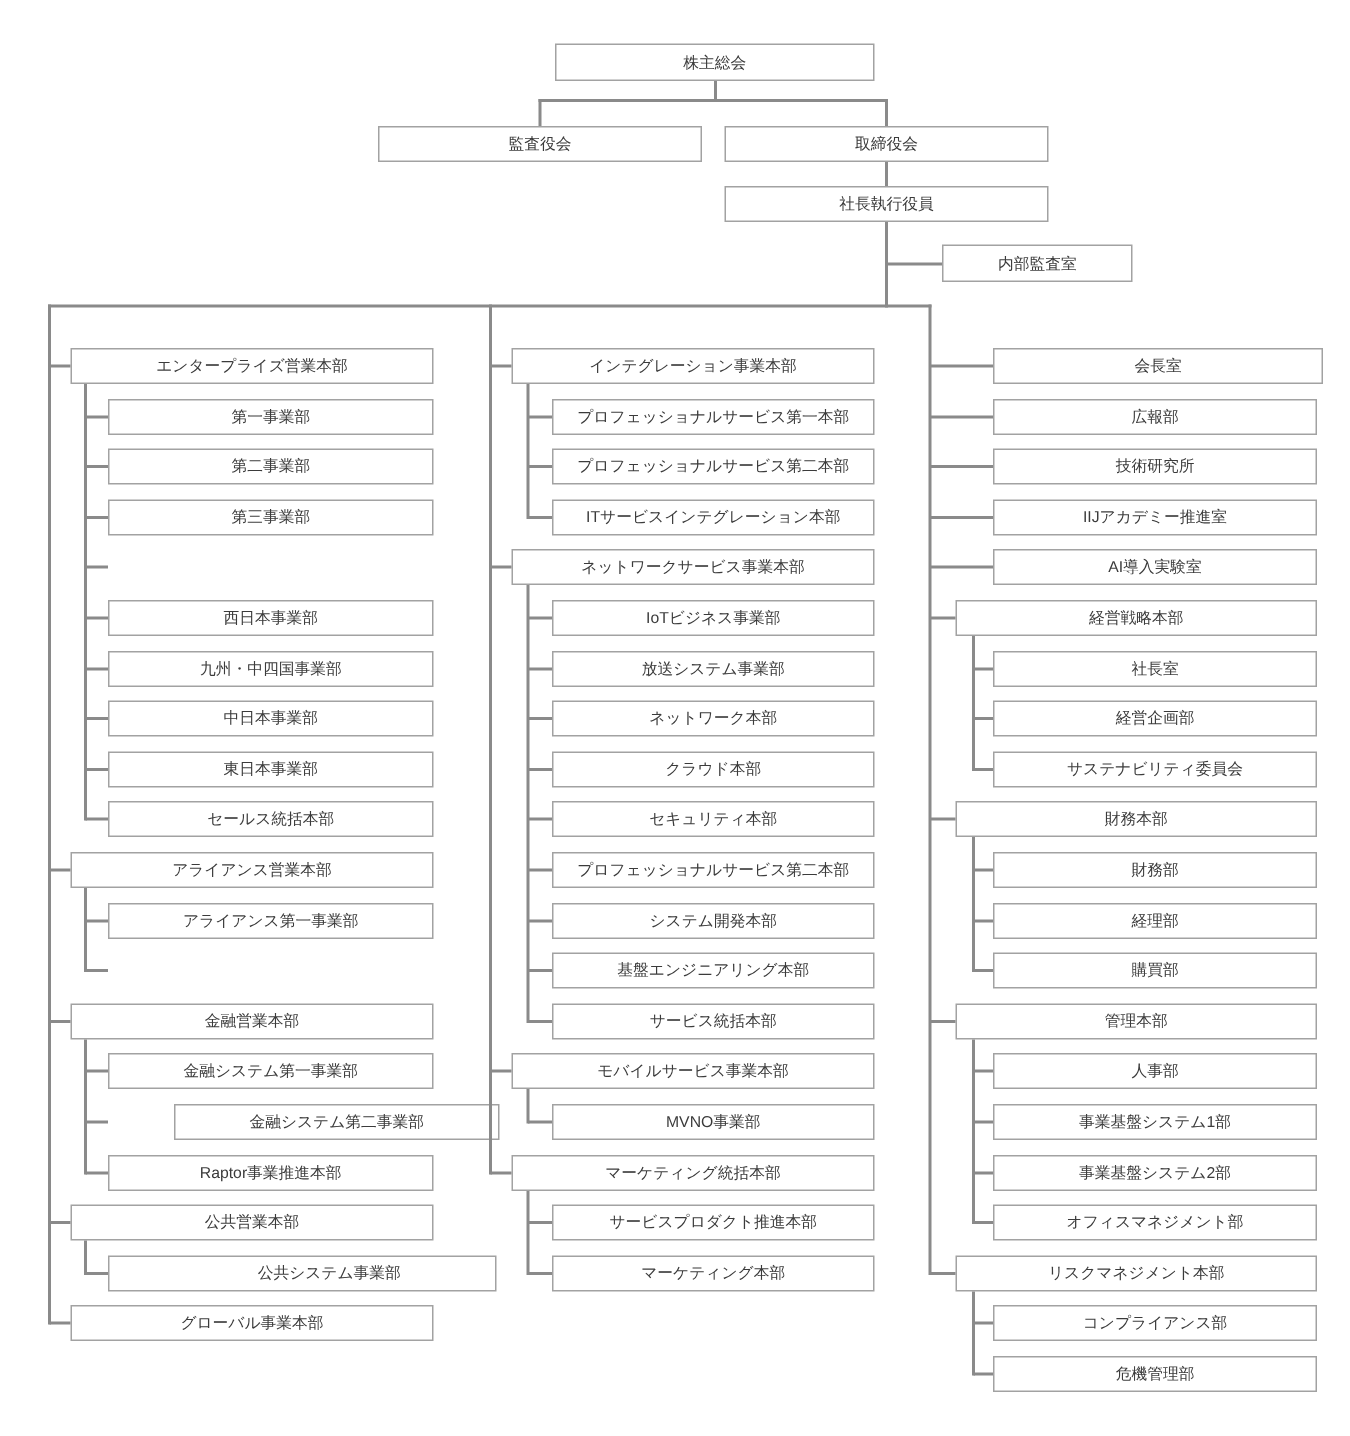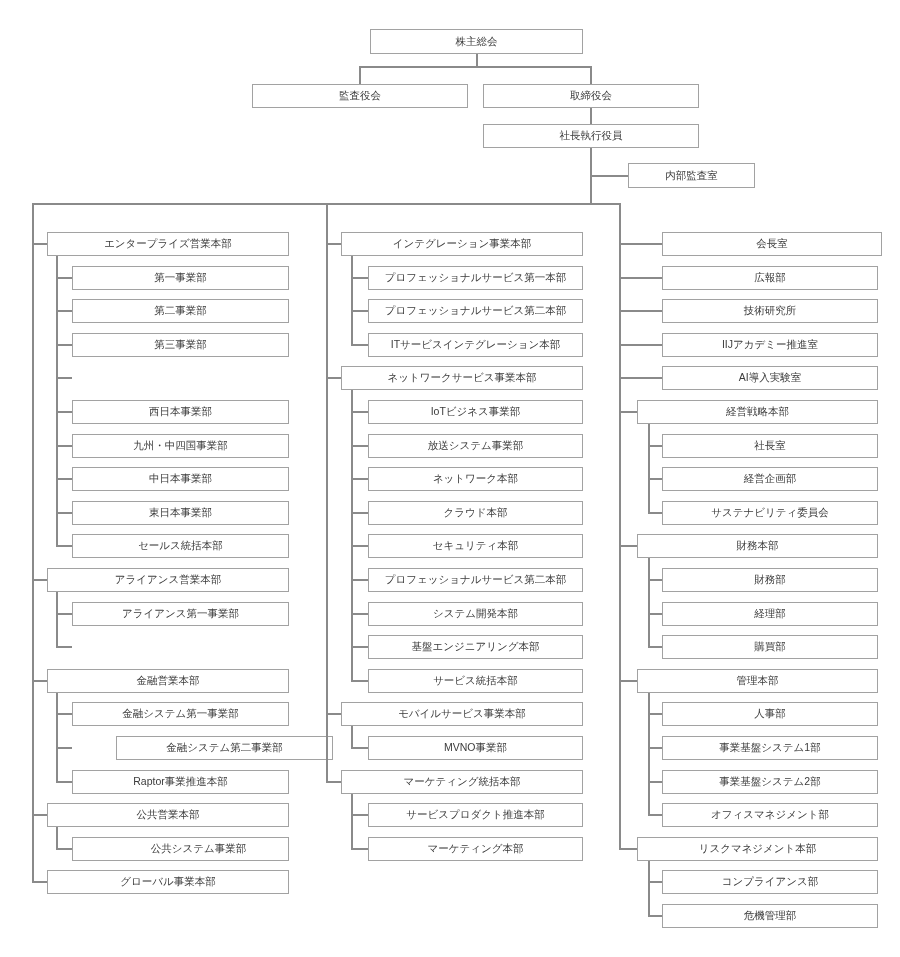--- a/index.html
+++ b/index.html
@@ -66,21 +66,21 @@
     <div class="line" style="left: 33px; top: 680px; width: 14px; height: 2px;"></div>
     <div class="node" style="left: 72px; top: 702px; width: 217px; height: 24px; font-size: 10.5px;">金融システム第一事業部</div>
     <div class="line" style="left: 57px; top: 713px; width: 15px; height: 2px;"></div>
     <div class="node" style="left: 72px; top: 736px; width: 217px; height: 24px; font-size: 10.5px; margin-left: 44px;">金融システム第二事業部</div>
     <div class="line" style="left: 57px; top: 747px; width: 15px; height: 2px;"></div>
     <div class="node" style="left: 72px; top: 770px; width: 217px; height: 24px; font-size: 10.5px;">Raptor事業推進本部</div>
     <div class="line" style="left: 57px; top: 781px; width: 15px; height: 2px;"></div>
     <div class="line" style="left: 56px; top: 693px; width: 2px; height: 90px;"></div>
     <div class="node" style="left: 47px; top: 803px; width: 242px; height: 24px; font-size: 10.5px;">公共営業本部</div>
     <div class="line" style="left: 33px; top: 814px; width: 14px; height: 2px;"></div>
-    <div class="node" style="left: 72px; top: 837px; width: 217px; height: 24px; font-size: 10.5px; padding-left: 36px;">公共システム事業部</div>
+    <div class="node" style="left: 72px; top: 837px; width: 259px; height: 24px; font-size: 10.5px; padding-left: 36px;">公共システム事業部</div>
     <div class="line" style="left: 57px; top: 848px; width: 15px; height: 2px;"></div>
     <div class="line" style="left: 56px; top: 827px; width: 2px; height: 23px;"></div>
     <div class="node" style="left: 47px; top: 870px; width: 242px; height: 24px; font-size: 10.5px;">グローバル事業本部</div>
     <div class="line" style="left: 33px; top: 881px; width: 14px; height: 2px;"></div>
     <div class="line" style="left: 32px; top: 203px; width: 2px; height: 680px;"></div>
     <div class="node" style="left: 341px; top: 232px; width: 242px; height: 24px; font-size: 10.5px;">インテグレーション事業本部</div>
     <div class="line" style="left: 327px; top: 243px; width: 14px; height: 2px;"></div>
     <div class="node" style="left: 368px; top: 266px; width: 215px; height: 24px; font-size: 10.5px;">プロフェッショナルサービス第一本部</div>
     <div class="line" style="left: 352px; top: 277px; width: 16px; height: 2px;"></div>
     <div class="node" style="left: 368px; top: 299px; width: 215px; height: 24px; font-size: 10.5px;">プロフェッショナルサービス第二本部</div>

